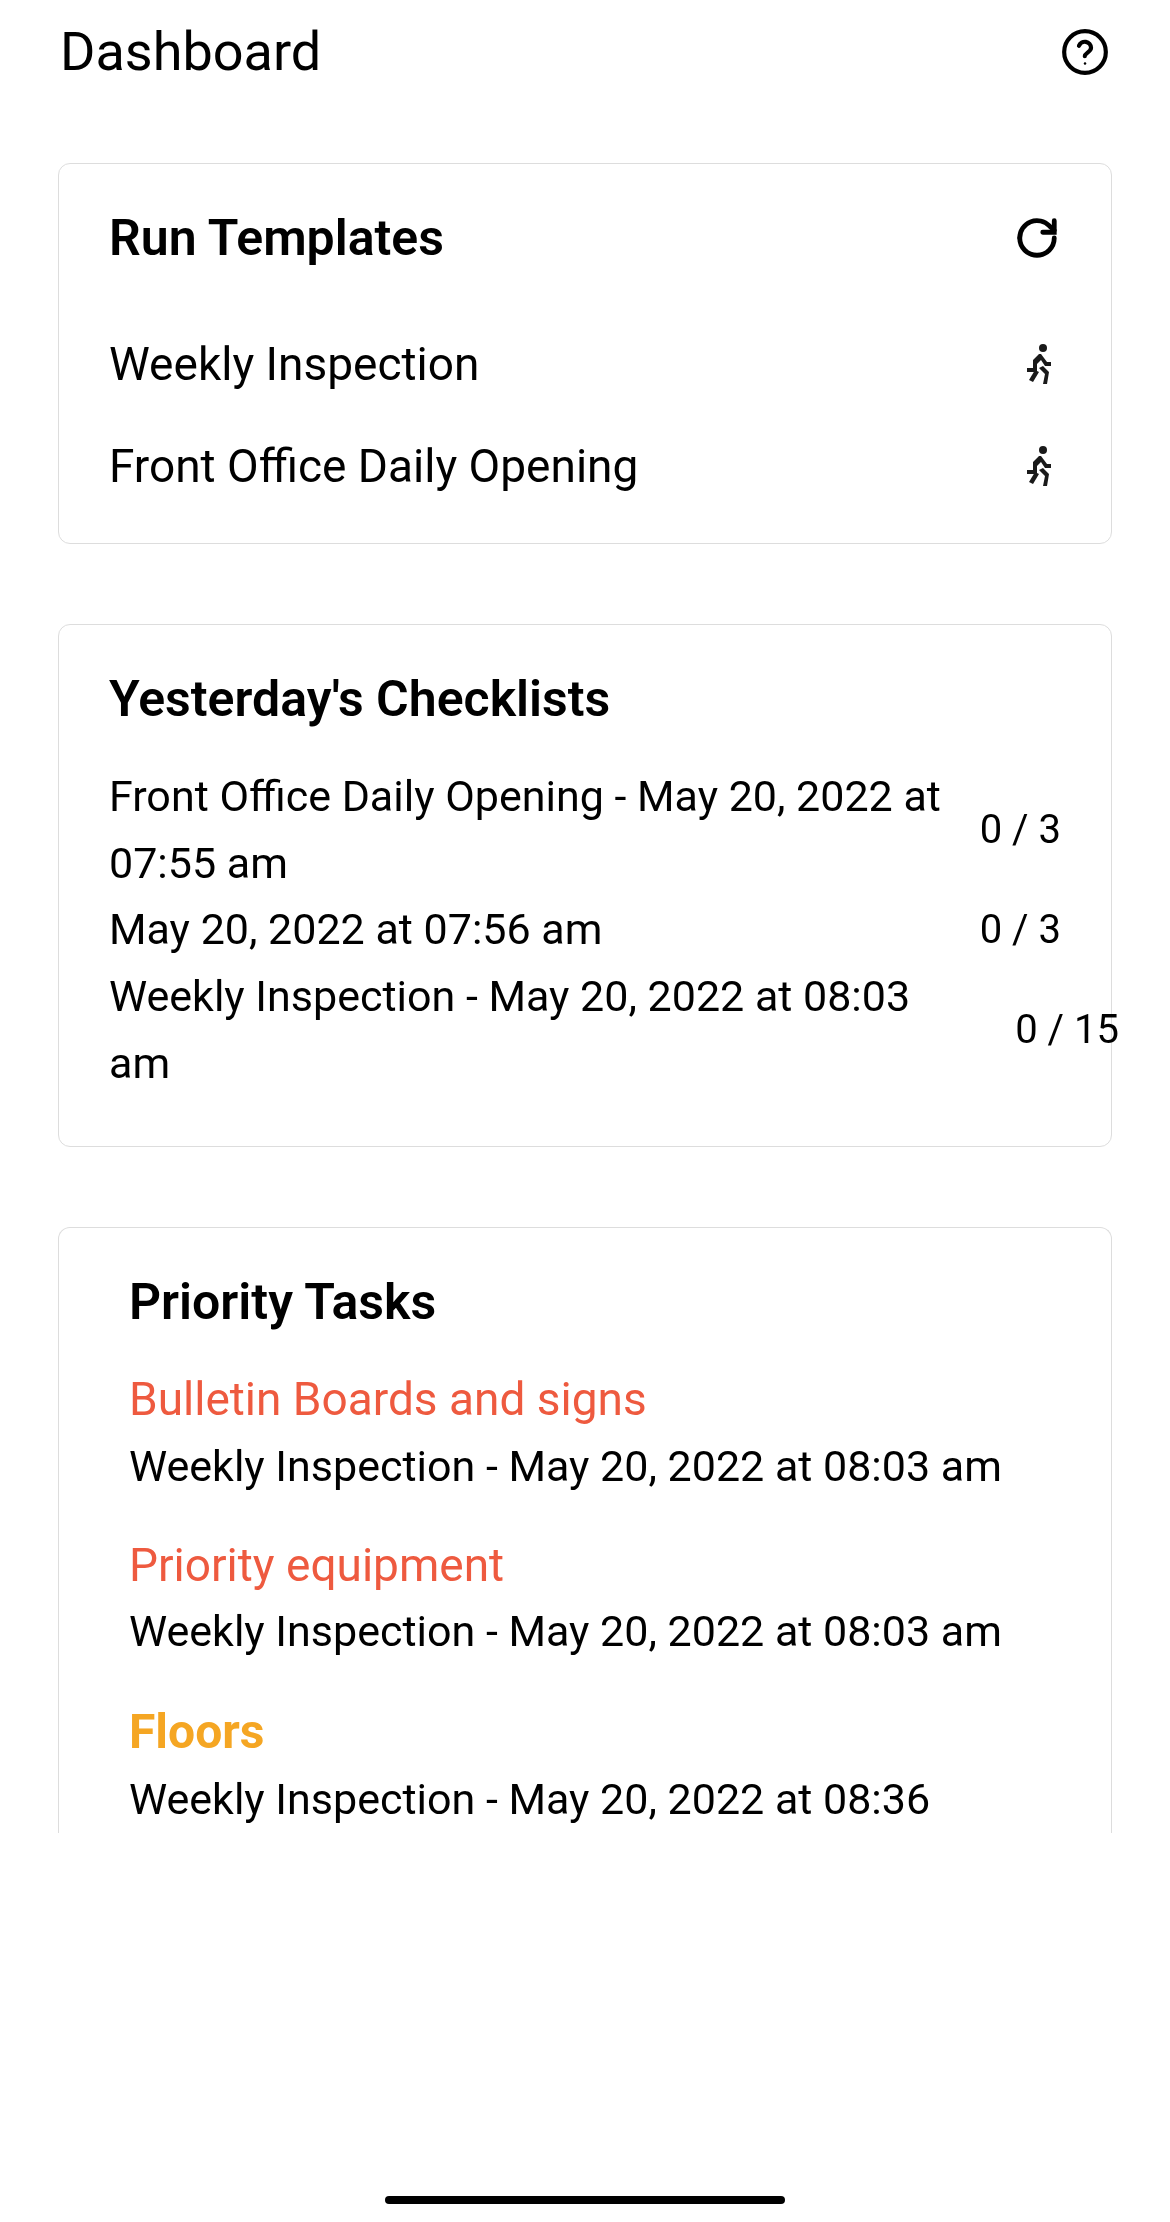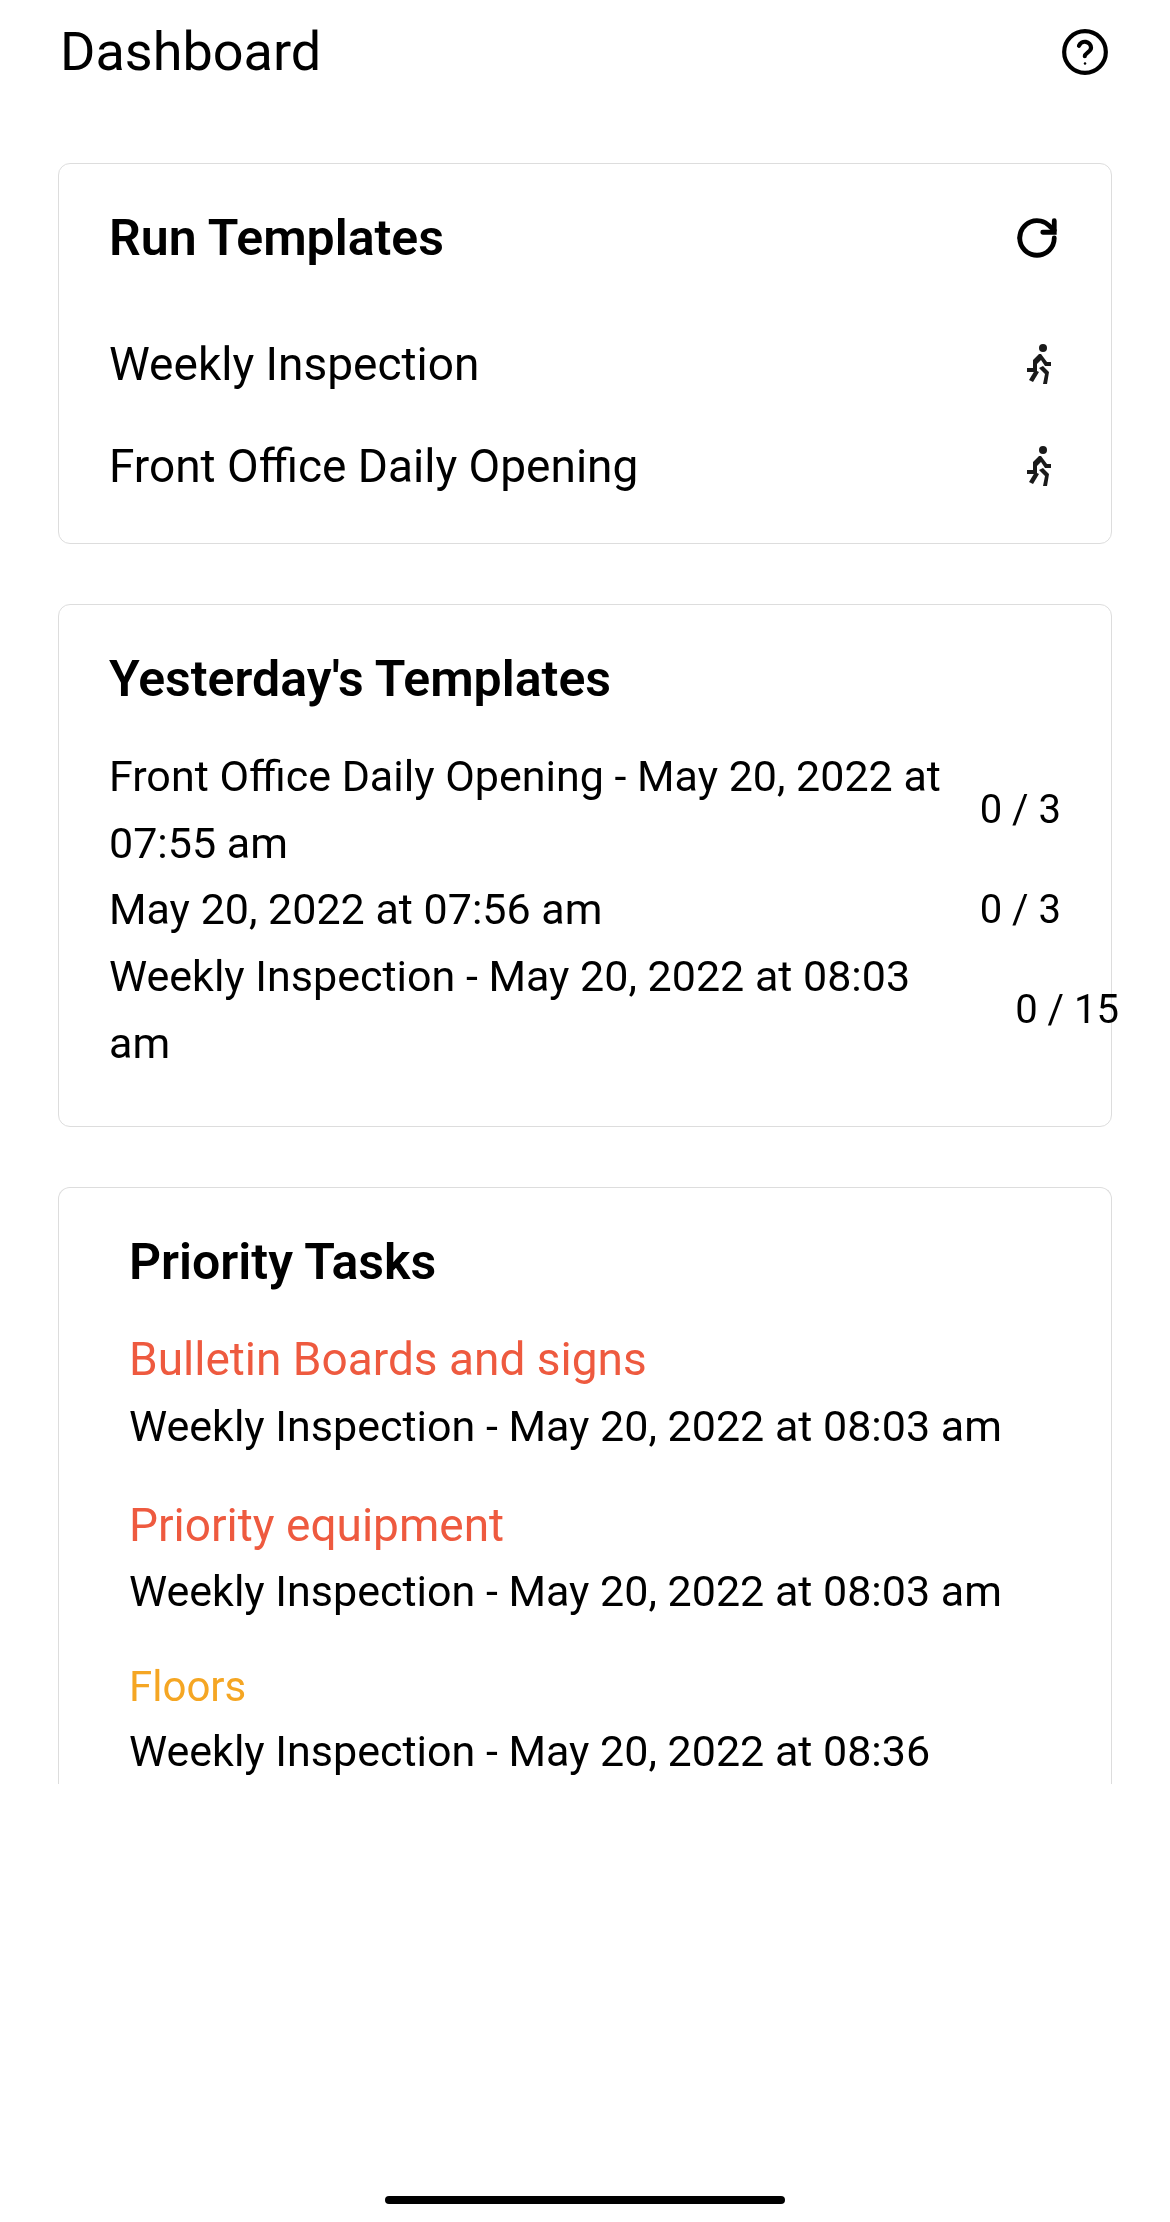--- a/index.html
+++ b/index.html
@@ -30,21 +30,21 @@
       height: 50px;
       display: flex;
       align-items: center;
       justify-content: center;
     }
     .help-icon svg {
       width: 50px;
       height: 50px;
     }
     .card {
-      margin: 50px 58px 60px 58px;
+      margin: 50px 58px 80px 58px;
       border: 1px solid #ddd;
       border-radius: 12px;
       padding: 45px 50px 50px 50px;
       background: #fff;
     }
     .card-header {
       display: flex;
       justify-content: space-between;
       align-items: center;
       margin-bottom: 70px;
@@ -129,22 +129,22 @@
     .priority-task {
       margin-bottom: 32px;
     }
     .priority-name-red {
       font-size: 46px;
       font-weight: 400;
       color: #ee5a3f;
       line-height: 1.45;
     }
     .priority-name-orange {
-      font-size: 42px;
-      font-weight: 400;
+      font-size: 48px;
+      font-weight: 700;
       color: #f5a623;
       line-height: 1.45;
     }
     .priority-sub {
       font-size: 43px;
       font-weight: 400;
       color: #000;
       line-height: 1.55;
     }
     .card-priority {
@@ -210,21 +210,21 @@
         <circle cx="15" cy="4" r="2"></circle>
         <path d="M13 7 L10 10 L10 14 L7 14 L7 16 L12 16 L12 12 L14 10 L16 13 L19 13 L19 11 L17 11 L14 7 Z"></path>
         <path d="M11 15 L8 20 L10 21 L13 16 Z"></path>
         <path d="M13 14 L16 17 L15 22 L17 22 L18 16 L15 13 Z"></path>
       </svg>
     </div>
   </div>
 </div>
 
 <div class="card">
-  <div class="card-title-nogap">Yesterday's Templates</div>
+  <div class="card-title-nogap">Yesterday's Checklists</div>
   <div class="checklist-row">
     <div class="checklist-label">Front Office Daily Opening  - May 20, 2022 at 07:55 am</div>
     <div class="checklist-count">0 / 3</div>
   </div>
   <div class="checklist-row">
     <div class="checklist-label">May 20, 2022 at 07:56 am</div>
     <div class="checklist-count">0 / 3</div>
   </div>
   <div class="checklist-row-overflow">
     <div class="checklist-label">Weekly Inspection - May 20, 2022 at 08:03 am</div>

